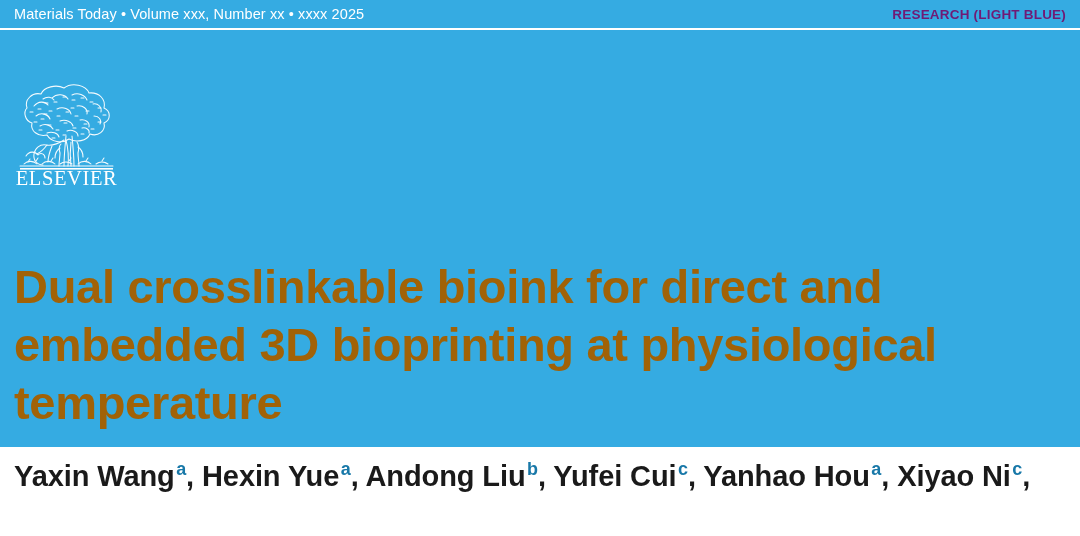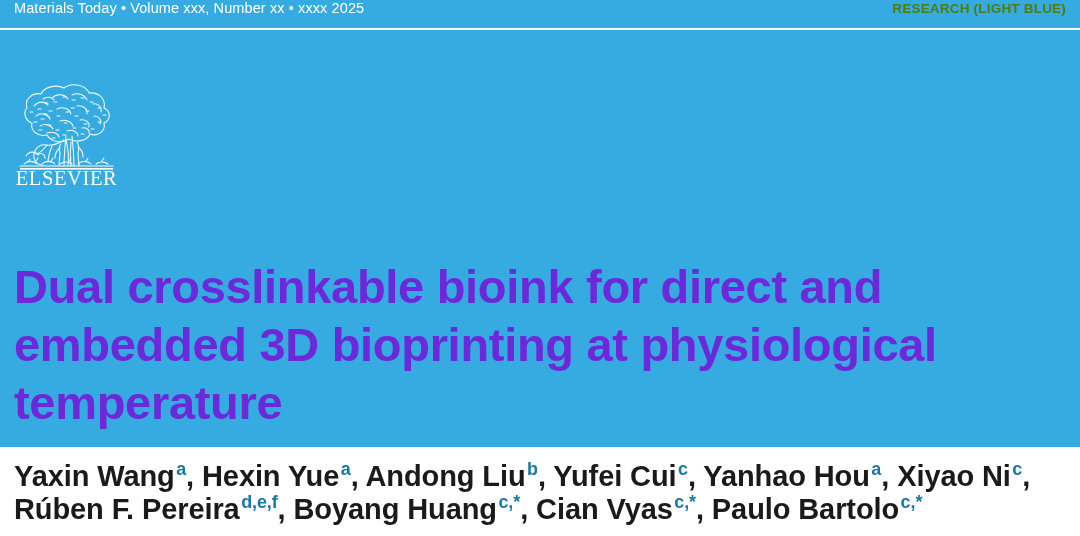--- a/index.html
+++ b/index.html
@@ -27,34 +27,34 @@
   }
 
   
   .runhead {
     position: absolute;
     left: 0;
     top: 0;
     width: 1080px;
     height: 28px;
     display: flex;
-    align-items: flex-end;
+    align-items: center;
     justify-content: space-between;
     box-sizing: border-box;
-    padding: 12px 14px;
+    padding: 4px 14px;
   }
   .runhead-left {
     color: #ffffff;
     font-size: 14.5px;
     font-weight: 400;
     letter-spacing: 0.1px;
     white-space: nowrap;
   }
   .runhead-right {
-    color: #4d7c0f;
+    color: #701a75;
     font-size: 13.5px;
     font-weight: 700;
     letter-spacing: 0.2px;
     white-space: nowrap;
   }
   .runhead-rule {
     position: absolute;
     left: 0;
     top: 28px;
     width: 1080px;
@@ -71,21 +71,21 @@
     height: 108px;
   }
   .logo svg { display: block; }
 
   
   .title {
     position: absolute;
     left: 14px;
     top: 258px;
     width: 1055px;
-    color: #6d28d9;
+    color: #a16207;
     font-size: 47px;
     line-height: 58px;
     font-weight: 700;
     letter-spacing: -0.3px;
     margin: 0;
   }
 
   
   .authors {
     position: absolute;
@@ -165,14 +165,13 @@
 
     <rect x="6" y="90" width="93" height="1.6" fill="#ffffff"></rect>
     <text x="52.5" y="107" text-anchor="middle" font-family="'Liberation Serif', serif" font-size="20.5" letter-spacing="0.6" fill="#ffffff">ELSEVIER</text>
   </svg>
 </div>
 
 <h1 class="title">Dual crosslinkable bioink for direct and embedded 3D bioprinting at physiological temperature</h1>
 
 <div class="authors">
   <div id="author-line-1"><span>Yaxin Wang</span><sup>a</sup><span>, </span><span>Hexin Yue</span><sup>a</sup><span>, </span><span>Andong Liu</span><sup>b</sup><span>, </span><span>Yufei Cui</span><sup>c</sup><span>, </span><span>Yanhao Hou</span><sup>a</sup><span>, </span><span>Xiyao Ni</span><sup>c</sup><span>, </span></div>
-  <div id="author-line-2"><span>Rúben F. Pereira</span><sup>d,e,f</sup><span>, </span><span>Boyang Huang</span><sup>c<span class="star">,*</span></sup><span>, </span><span>Cian Vyas</span><sup>c<span class="star">,*</span></sup><span>, </span><span>Paulo Bartolo</span><sup>c<span class="star">,*</span></sup></div>
 </div>
 
 </body></html>

